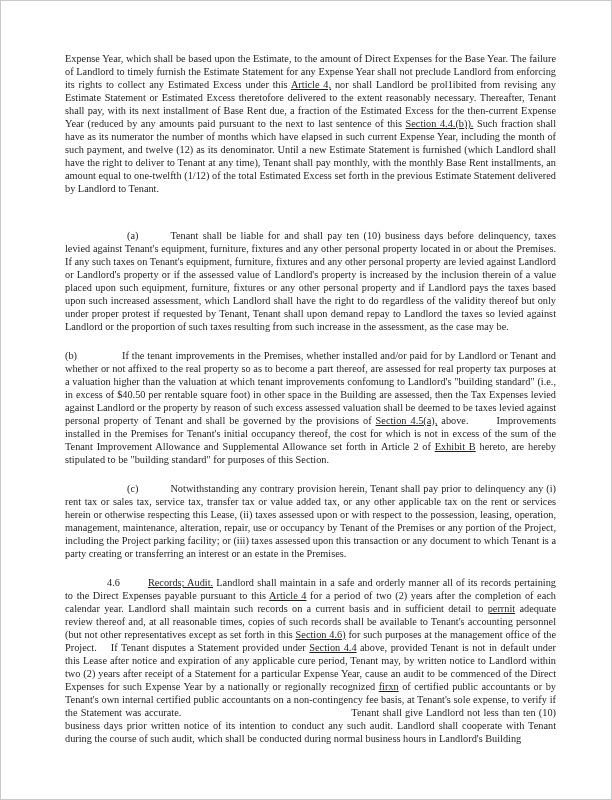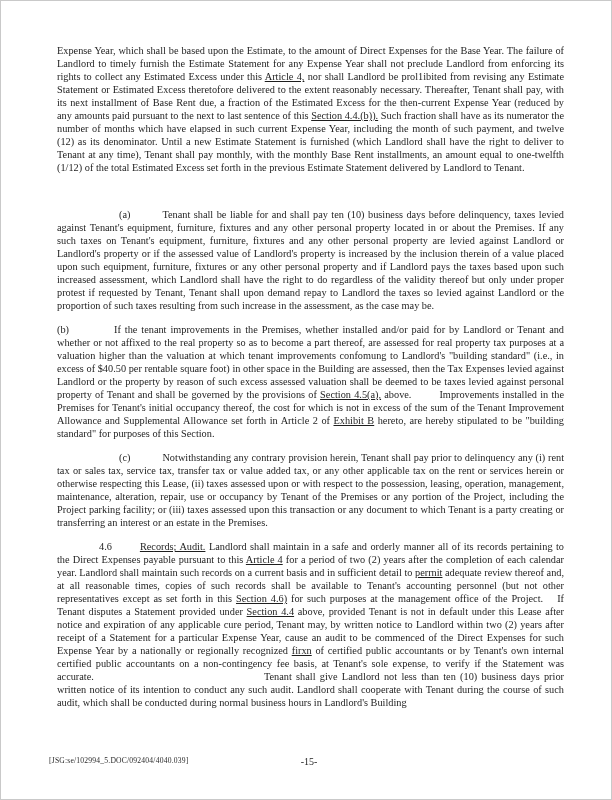--- a/index.html
+++ b/index.html
@@ -20,21 +20,21 @@
   }
   .doc-body {
     position: absolute;
     top: 35px;
     left: 48px;
     width: 523px;
     font-size: 10.3px;
     line-height: 13px;
   }
   .para {
-    margin: 8px;
+    margin: 16px;
     text-align: justify;
   }
   .para.heading { text-align: left; }
   .gap-xl { margin-bottom: 34px; }
   .gap-md { margin-bottom: 11px; }
   .gap-sm { margin-bottom: 10px; }
   .u { text-decoration: underline; }
   .tab { display: inline-block; height: 1px; }
   .page-footer {
     position: absolute;
@@ -64,17 +64,13 @@
 <body>
 
 <div class="page">
   <div class="doc-body">
       <p class="para gap-xl"><span>Expense Year, which shall be based upon the Estimate, to the amount of Direct Expenses for the Base Year.  The failure of Landlord to timely furnish the Estimate Statement for any Expense Year shall not preclude Landlord from enforcing its rights to collect any Estimated Excess under this </span><span class="u">Article 4,</span><span> nor shall Landlord be prol1ibited from revising any Estimate Statement or Estimated Excess theretofore delivered to the extent reasonably necessary. Thereafter, Tenant shall pay, with its next installment of Base Rent due, a fraction of the Estimated Excess for the then-current Expense Year (reduced by any amounts paid pursuant to the next to last sentence of this </span><span class="u">Section 4.4.(b)).</span><span>  Such fraction shall have as its numerator the number of months which have elapsed in such current Expense Year, including the month of such payment, and twelve (12) as its denominator.  Until a new Estimate Statement is furnished (which Landlord shall have the right to deliver to Tenant at any time), Tenant shall pay monthly, with the monthly Base Rent installments, an amount equal to one-twelfth (1/12) of the total Estimated Excess set forth in the previous Estimate Statement delivered by Landlord to Tenant.</span></p>
       <p class="para gap-md"><span class="tab" style="width: 62px;"></span><span>(a)</span><span class="tab" style="width: 32px;"></span><span>Tenant shall be liable for and shall pay ten (10) business days before delinquency, taxes levied against Tenant's equipment, furniture, fixtures and any other personal property located in or about the Premises.  If any such taxes on Tenant's equipment, furniture, fixtures and any other personal property are levied against Landlord or Landlord's property or if the assessed value of Landlord's property is increased by the inclusion therein of a value placed upon such equipment, furniture, fixtures or any other personal property and if Landlord pays the taxes based upon such increased assessment, which Landlord shall have the right to do regardless of the validity thereof but only under proper protest if requested by Tenant, Tenant shall upon demand repay to Landlord the taxes so levied against Landlord or the proportion of such taxes resulting from such increase in the assessment, as the case may be.</span></p>
       <p class="para gap-md"><span>(b)</span><span class="tab" style="width: 45px;"></span><span>If the tenant improvements in the Premises, whether installed and/or paid for by Landlord or Tenant and whether or not affixed to the real property so as to become a part thereof, are assessed for real property tax purposes at a valuation higher than the valuation at which tenant improvements confomung to Landlord's "building standard" (i.e., in excess of $40.50 per rentable square foot) in other space in the Building are assessed, then the Tax Expenses levied against Landlord or the property by reason of such excess assessed valuation shall be deemed to be taxes levied against personal property of Tenant and shall be governed by the provisions of </span><span class="u">Section 4.5(a),</span><span> above.</span><span class="tab" style="width: 28px;"></span><span>Improvements installed in the Premises for Tenant's initial occupancy thereof, the cost for which is not in excess of the sum of the Tenant Improvement Allowance and Supplemental Allowance set forth in Article 2 of </span><span class="u">Exhibit B</span><span> hereto, are hereby stipulated to be "building standard" for purposes of this Section.</span></p>
       <p class="para gap-md"><span class="tab" style="width: 62px;"></span><span>(c)</span><span class="tab" style="width: 32px;"></span><span>Notwithstanding any contrary provision herein, Tenant shall pay prior to delinquency any (i) rent tax or sales tax, service tax, transfer tax or value added tax, or any other applicable tax on the rent or services herein or otherwise respecting this Lease, (ii) taxes assessed upon or with respect to the possession, leasing, operation, management, maintenance, alteration, repair, use or occupancy by Tenant of the Premises or any portion of the Project, including the Project parking facility; or (iii) taxes assessed upon this transaction or any document to which Tenant is a party creating or transferring an interest or an estate in the Premises.</span></p>
       <p class="para"><span class="tab" style="width: 42px;"></span><span>4.6</span><span class="tab" style="width: 28px;"></span><span class="u">Records; Audit.</span><span>  Landlord shall maintain in a safe and orderly manner all of its records pertaining to the Direct Expenses payable pursuant to this </span><span class="u">Article 4</span><span> for a period of two (2) years after the completion of each calendar year.  Landlord shall maintain such records on a current basis and in sufficient detail to </span><span class="u">perrnit</span><span> adequate review thereof and, at all reasonable times, copies of such records shall be available to Tenant's accounting personnel (but not other representatives except as set forth in this </span><span class="u">Section 4.6)</span><span> for such purposes at the management office of the Project.</span><span class="tab" style="width: 14px;"></span><span>If Tenant disputes a Statement provided under </span><span class="u">Section 4.4</span><span> above, provided Tenant is not in default under this Lease after notice and expiration of any applicable cure period, Tenant may, by written notice to Landlord within two (2) years after receipt of a Statement for a particular Expense Year, cause an audit to be commenced of the Direct Expenses for such Expense Year by a nationally or regionally recognized </span><span class="u">firxn</span><span> of certified public accountants or by Tenant's own internal certified public accountants on a non-contingency fee basis, at Tenant's sole expense, to verify if the Statement was accurate.</span><span class="tab" style="width: 170px;"></span><span>Tenant shall give Landlord not less than ten (10) business days prior written notice of its intention to conduct any such audit.  Landlord shall cooperate with Tenant during the course of such audit, which shall be conducted during normal business hours in Landlord's Building</span></p>
     </div>
-  <div class="page-footer">
-    <span class="footer-ref">[JSG:se/102994_5.DOC/092404/4040.039]</span>
-    <span class="footer-page-num">-15-</span>
-  </div>
 </div>
 
 </body></html>

